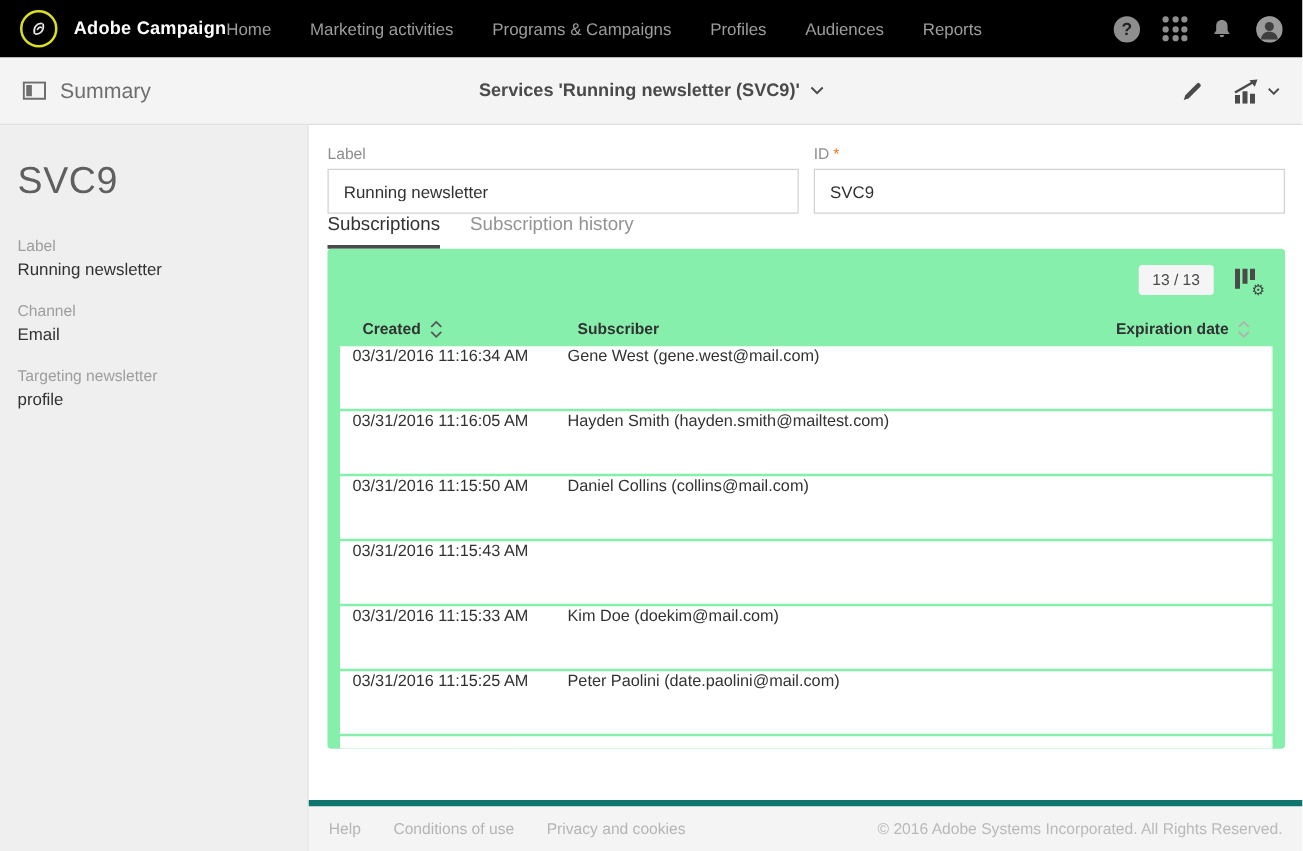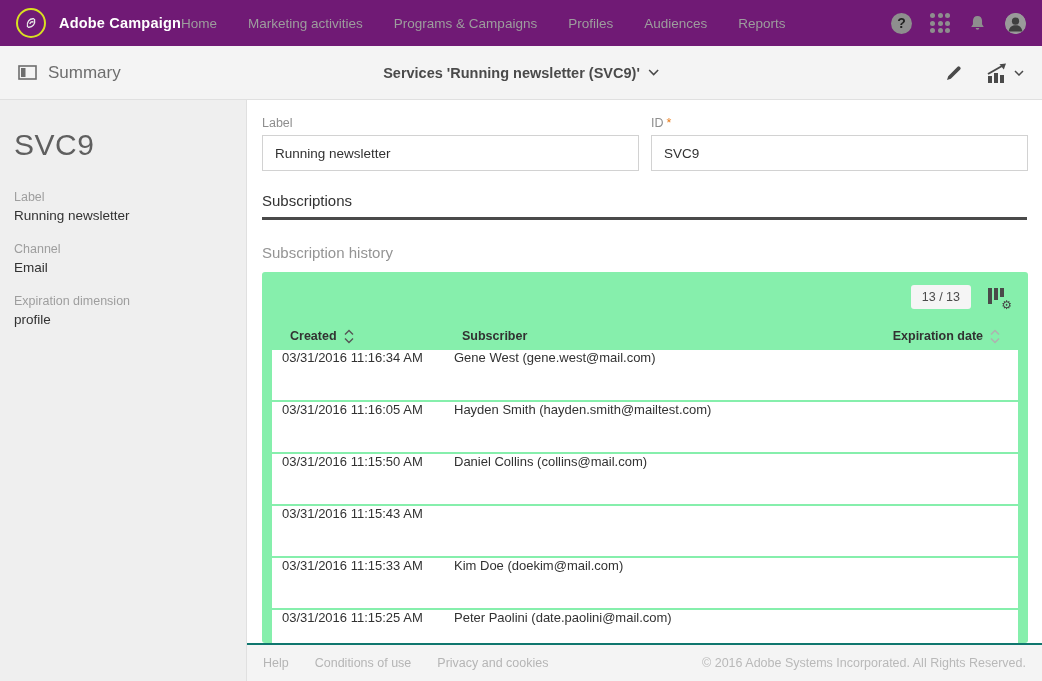--- a/index.html
+++ b/index.html
@@ -1,20 +1,20 @@
 <!DOCTYPE html>
 <html><head>
 <meta charset="utf-8">
 <style>
   * { margin:0; padding:0; box-sizing:border-box; }
   html,body { width:1042px; height:681px; overflow:hidden; background:#fff;
               font-family:"Liberation Sans", sans-serif; }
 
   
-  .topbar { height:46px; background:#701a75; display:flex; align-items:center; padding:0 16px; }
+  .topbar { height:46px; background:#000000; display:flex; align-items:center; padding:0 16px; }
   .logo-circle { width:30px; height:30px; border-radius:50%; border:2px solid #d9e021;
                  display:flex; align-items:center; justify-content:center; flex:none; }
   .brand { color:#fff; font-weight:bold; font-size:14.5px; margin-left:13px; letter-spacing:.2px; }
   .topnav-items { display:flex; gap:31px; }
   .topnav-item { color:#9d9d9d; font-size:13.5px; cursor:pointer; }
   .topbar-icons { margin-left:auto; display:flex; align-items:center; gap:18px; }
   .help-circle { width:21px; height:21px; border-radius:50%; background:#8e8e8e; color:#232323;
                  font-weight:bold; font-size:14px; display:flex; align-items:center; justify-content:center; }
   .grid-icon { display:grid; grid-template-columns:repeat(3,5px); grid-template-rows:repeat(3,5px); gap:2.5px; }
   .grid-icon i { width:5px; height:5px; border-radius:50%; background:#8e8e8e; }
@@ -43,21 +43,21 @@
   
   .form-row { display:flex; gap:12px; padding:16px 14px 0 15px; }
   .field { flex:1; }
   .field-label { font-size:12.5px; color:#8e8e8e; margin-bottom:5px; }
   .req { color:#e87a18; margin-left:3px; }
   .field input { width:100%; height:36px; border:1px solid #d2d2d2; background:#fff;
                  font-family:"Liberation Sans",sans-serif; font-size:13.5px; color:#323232;
                  padding:0 12px; outline:none; }
 
   
-  .tabs { display:flex; gap:24px; padding:0 15px; margin-top:21px; font-size:15px;flex-direction:column; }
+  .tabs { display:flex; gap:24px; padding:0 15px; font-size:15px; }
   .tab { padding-bottom:8px; color:#949494; cursor:pointer; border-bottom:3px solid transparent; }
   .tab.active { color:#323232; border-bottom-color:#4a4a4a; }
 
   
   .panel { margin:0 14px 0 15px; background:#86efac; border-radius:3px; height:400px; overflow:hidden; }
   .panel-toolbar { height:50px; display:flex; align-items:center; justify-content:flex-end;
                    gap:16px; padding:0 19px; }
   .count-badge { background:#f5f5f5; border-radius:3px; padding:5px 11px; font-size:12.5px; color:#4b4b4b; }
   .cols-btn { position:relative; width:22px; height:20px; cursor:pointer; }
   .cols-gear { position:absolute; right:-3px; bottom:-4px; font-size:12px; color:#444;
@@ -69,21 +69,21 @@
   .col-subscriber { flex:1; }
   .col-exp { width:160px; display:flex; align-items:center; justify-content:flex-end; gap:7px; }
 
   .rows { margin:0 10px; }
   .trow { background:#fff; height:50px; margin-bottom:2px; display:flex; align-items:flex-start;
           padding:0 10px; font-size:13px; color:#323232; cursor:pointer; }
   .trow .col-exp { color:#9a9a9a; }
   .trow-partial { background:#fff; height:10px; margin:0 10px; }
 
   
-  .footer { margin-top:auto; height:41px; background:#f4f4f4; border-top:2px solid #0f766e;
+  .footer { margin-top:auto; height:41px; background:#f4f4f4; border-top:5px solid #0f766e;
             display:flex; align-items:center; padding:0 16px; font-size:12.5px; color:#b5b5b5; }
   .footer-links { display:flex; gap:26px; }
   .footer-links span { cursor:pointer; }
   .copyright { margin-left:auto; color:#b9b9b9; }
 
   svg { display:block; }
 </style>
 </head>
 <body>
 
@@ -176,21 +176,21 @@
     <div class="sidebar-id">SVC9</div>
     <div class="side-field">
       <div class="side-label">Label</div>
       <div class="side-value">Running newsletter</div>
     </div>
     <div class="side-field">
       <div class="side-label">Channel</div>
       <div class="side-value">Email</div>
     </div>
     <div class="side-field">
-      <div class="side-label">Expiration dimension</div>
+      <div class="side-label">Targeting newsletter</div>
       <div class="side-value">profile</div>
     </div>
   </div>
 
   <div class="main">
 
     <div class="form-row">
       <div class="field">
         <div class="field-label">Label</div>
         <input type="text" value="Running newsletter" style="">

